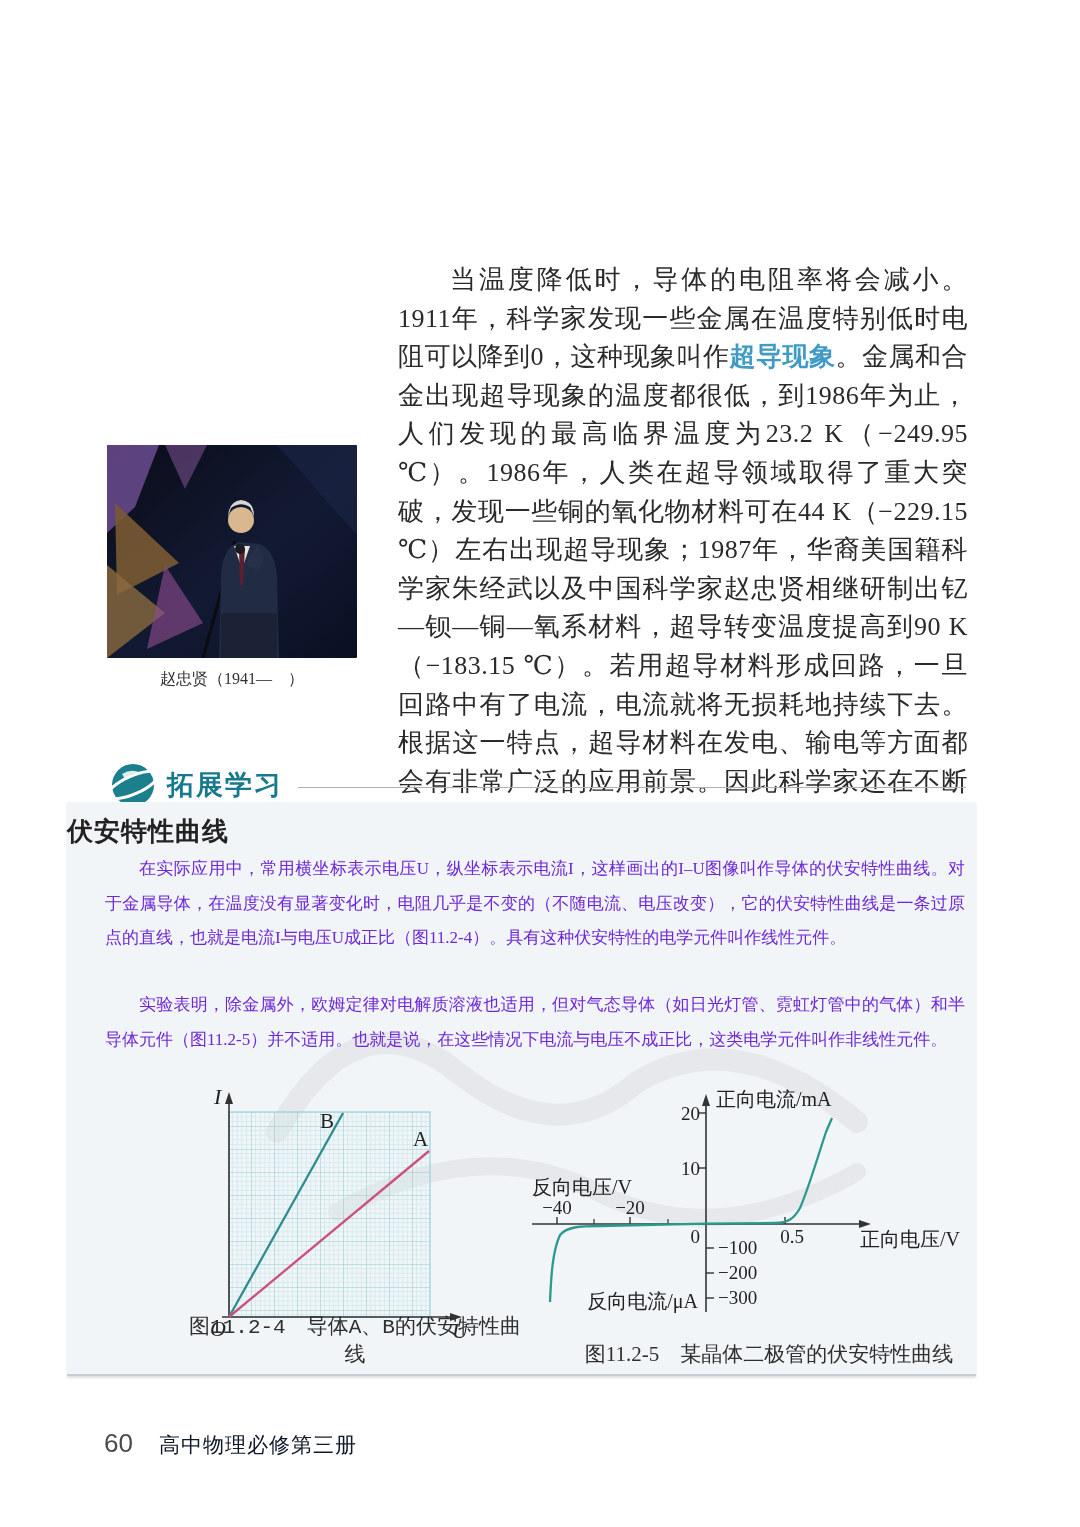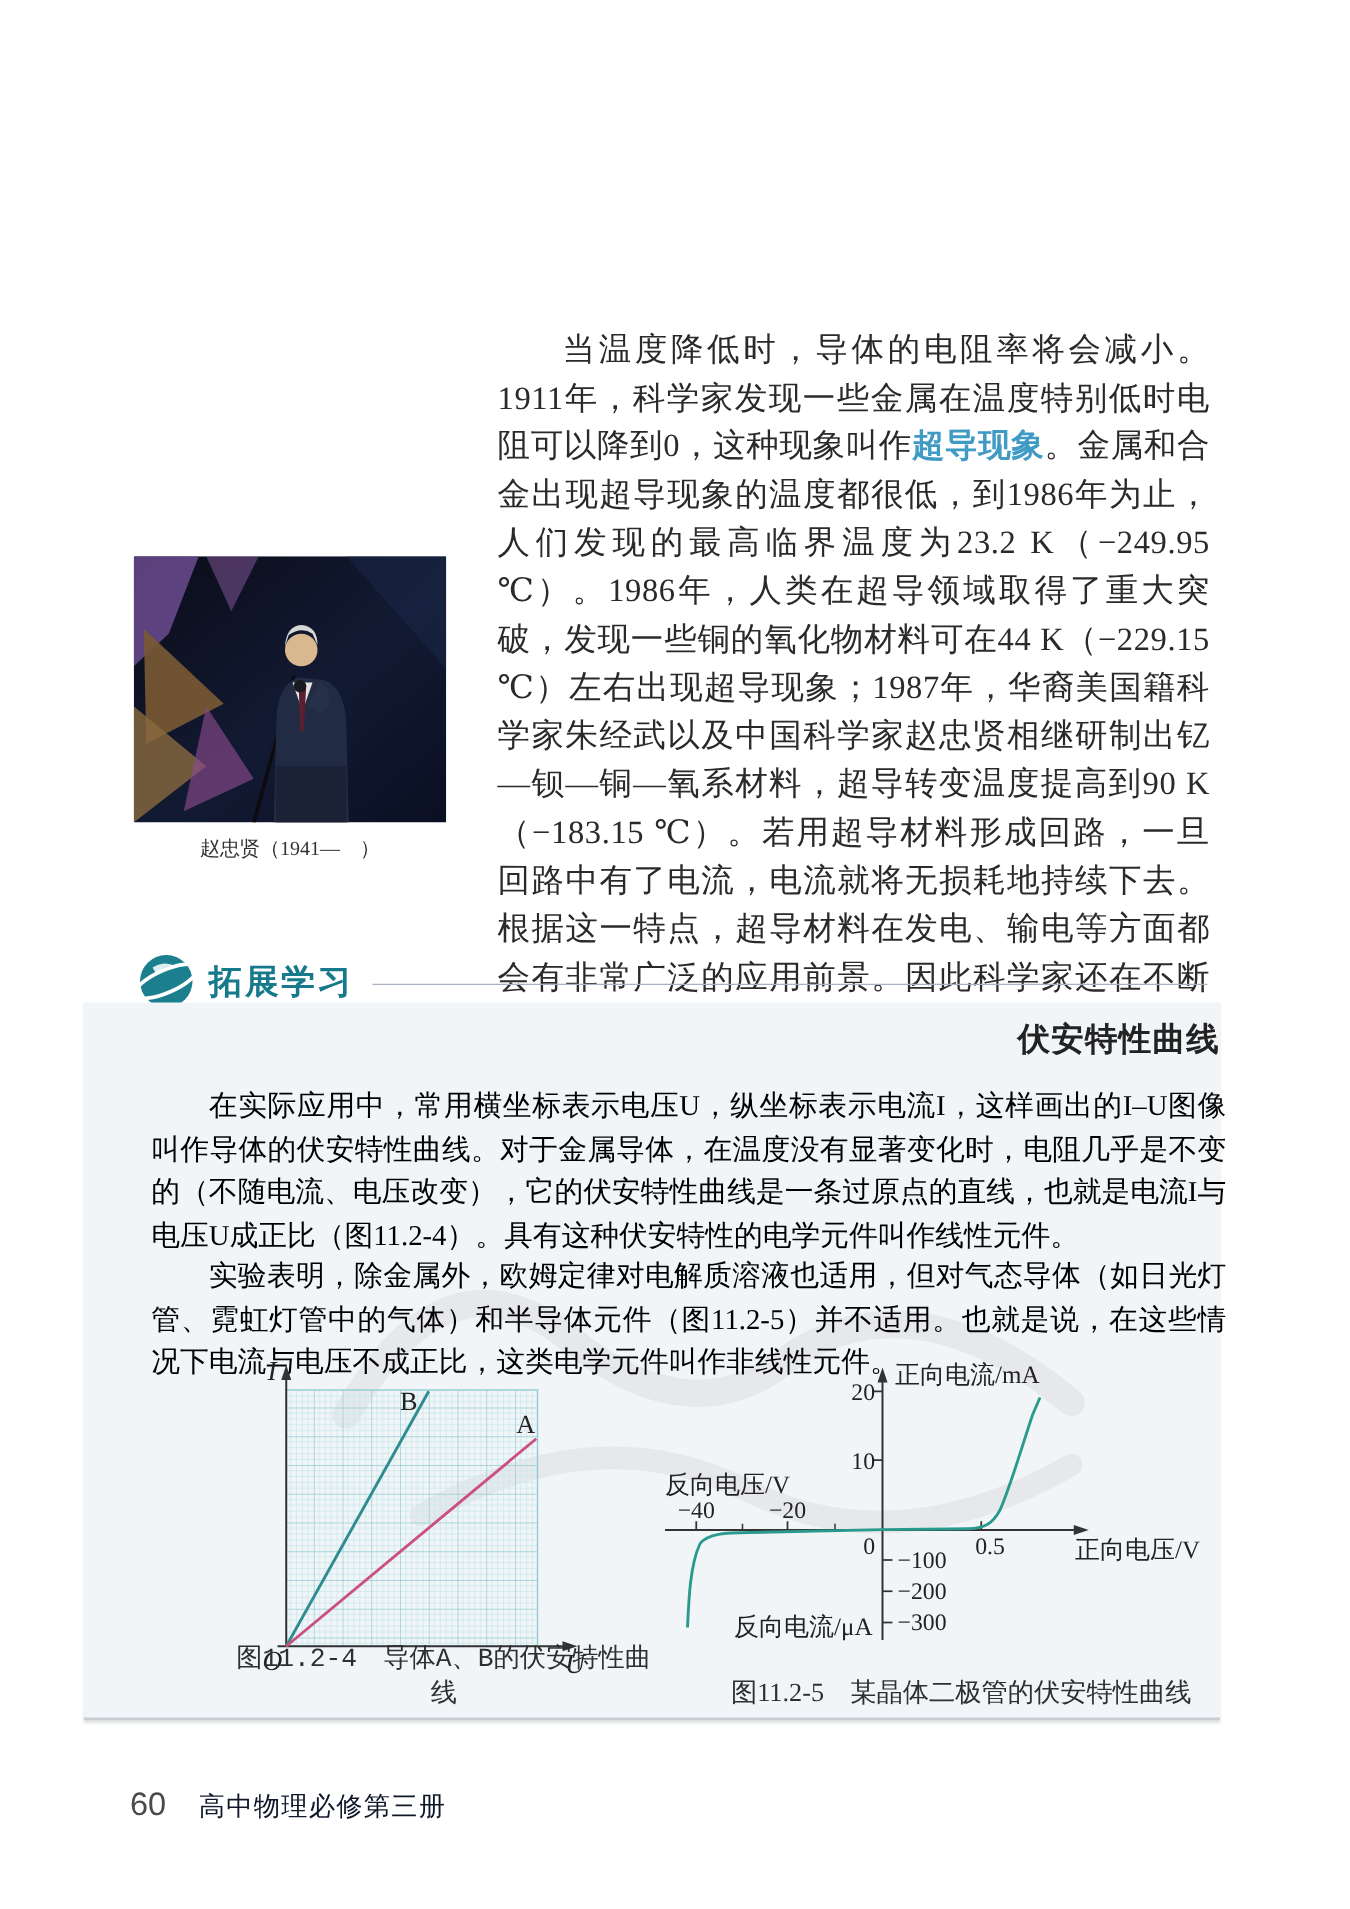--- a/index.html
+++ b/index.html
@@ -16,24 +16,24 @@
   .photo-block svg{display:block;border-radius:1px;}
   .photo-caption{margin-top:11px;text-align:center;font-size:16px;color:#333;}
   
   .expand-icon{position:absolute;left:108px;top:760px;}
   .expand-label{position:absolute;left:167px;top:767px;font-family:"Liberation Sans","DejaVu Sans",sans-serif;
                 font-size:27px;font-weight:bold;color:#177a8c;letter-spacing:2px;text-align:center;}
   .expand-rule{position:absolute;left:298px;top:787px;width:668px;height:0;border-top:1.5px solid #a9b3bf;}
   
   .panel{position:absolute;left:67px;top:802px;width:909px;height:572px;background:#f2f5f8;
          border-bottom:2px solid #c7cdd3;box-shadow:0 2px 2px rgba(120,130,140,0.25);}
-  .panel-title{position:absolute;left:0;top:12px;width:100%;margin:0;text-align:right;
+  .panel-title{position:absolute;left:0;top:12px;width:100%;margin:0;text-align:left;
                font-size:26px;font-weight:600;color:#222;letter-spacing:1px;}
-  .panel-p{position:absolute;left:38px;width:860px;margin:16px;font-size:23px;line-height:34.6px;
-           text-align:justify;text-indent:2em;color:#000000;}
+  .panel-p{position:absolute;left:38px;width:860px;margin:0;font-size:17px;line-height:34.6px;
+           text-align:justify;text-indent:2em;color:#6d28d9;}
   .panel-p1{top:50px;}
   .panel-p2{top:186px;}
   .fig-caption{position:absolute;font-size:21px;color:#2f2f2f;text-align:center;}
   .cap-a{left:118px;top:510px;width:340px;font-family:Liberation Mono, monospace;}
   .cap-b{left:492px;top:538px;width:420px;}
   .chart{position:absolute;}
   .chart-a{left:115px;top:278px;}
   .chart-b{left:463px;top:278px;}
   .watermark{position:absolute;left:150px;top:130px;opacity:0.06;pointer-events:none;}
   

